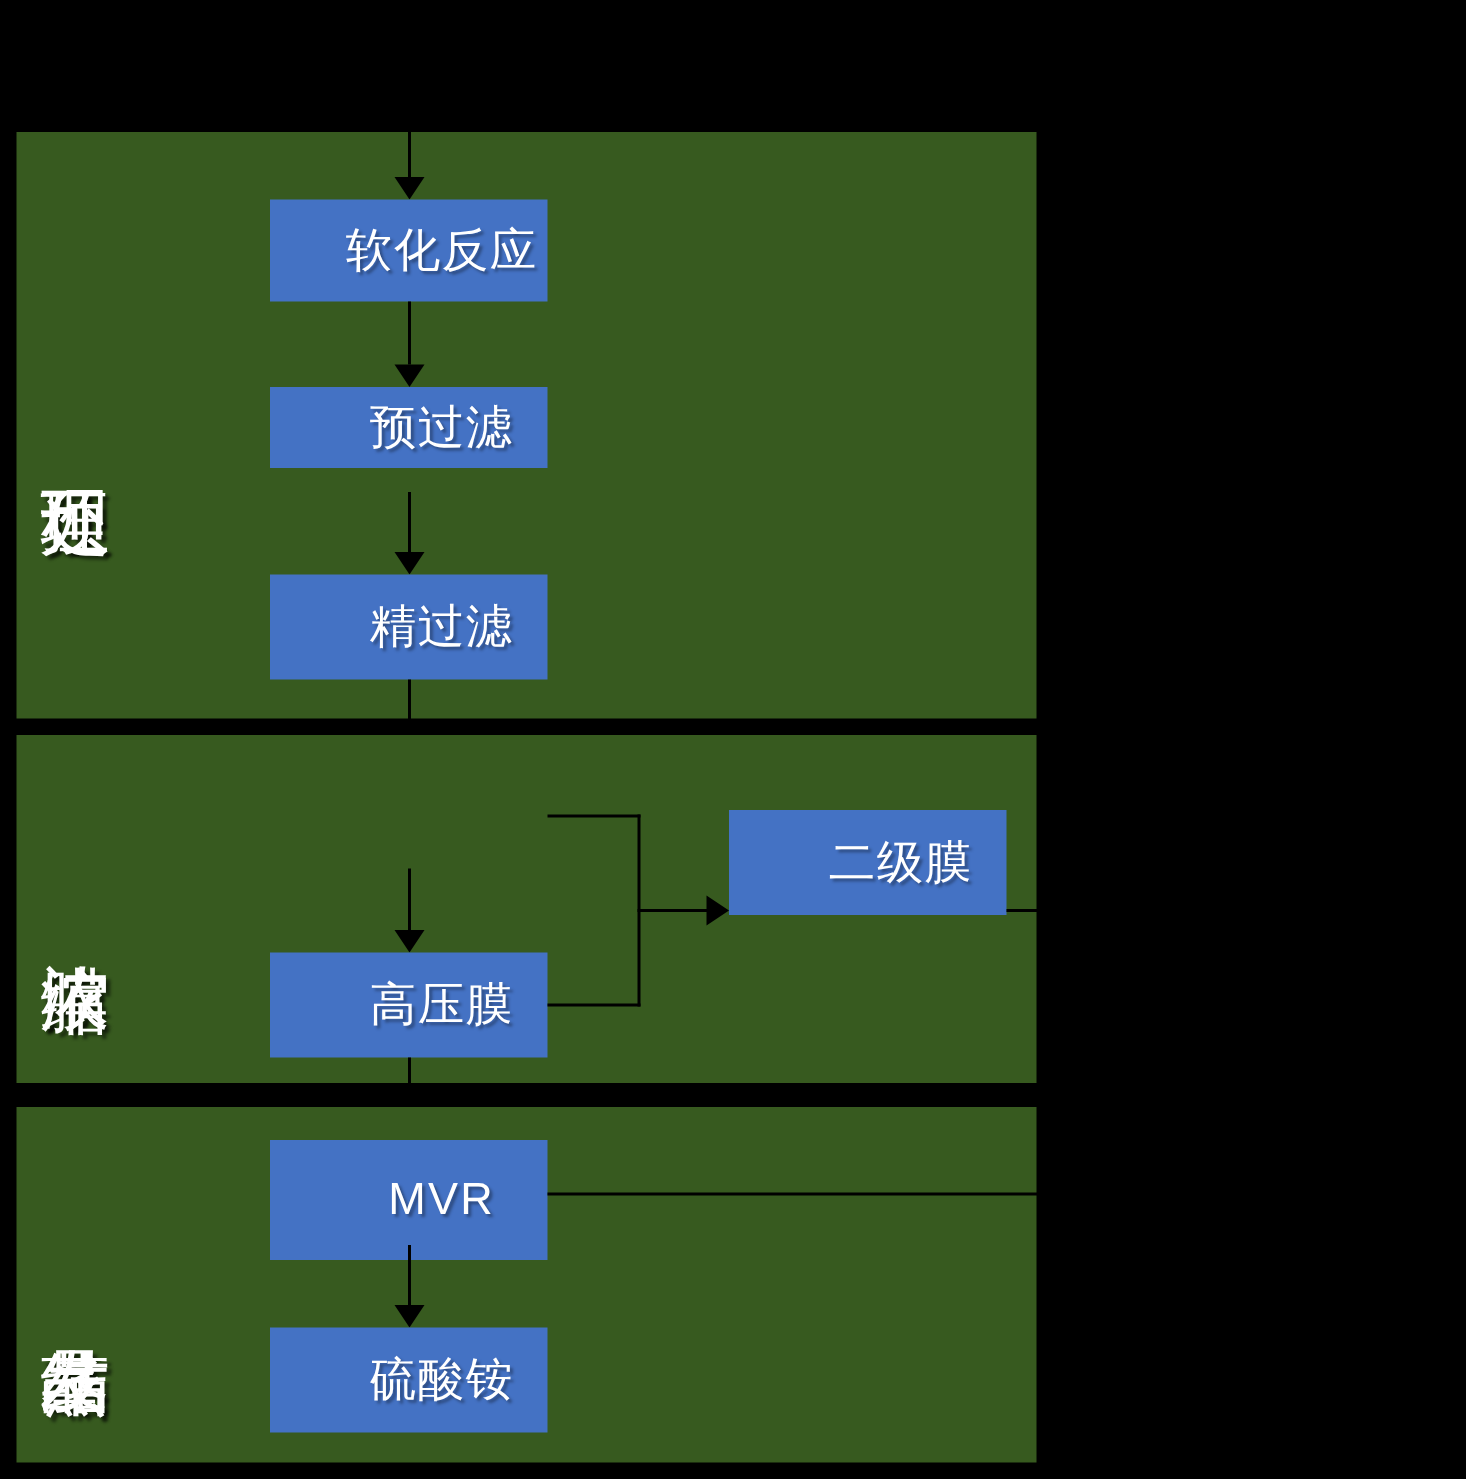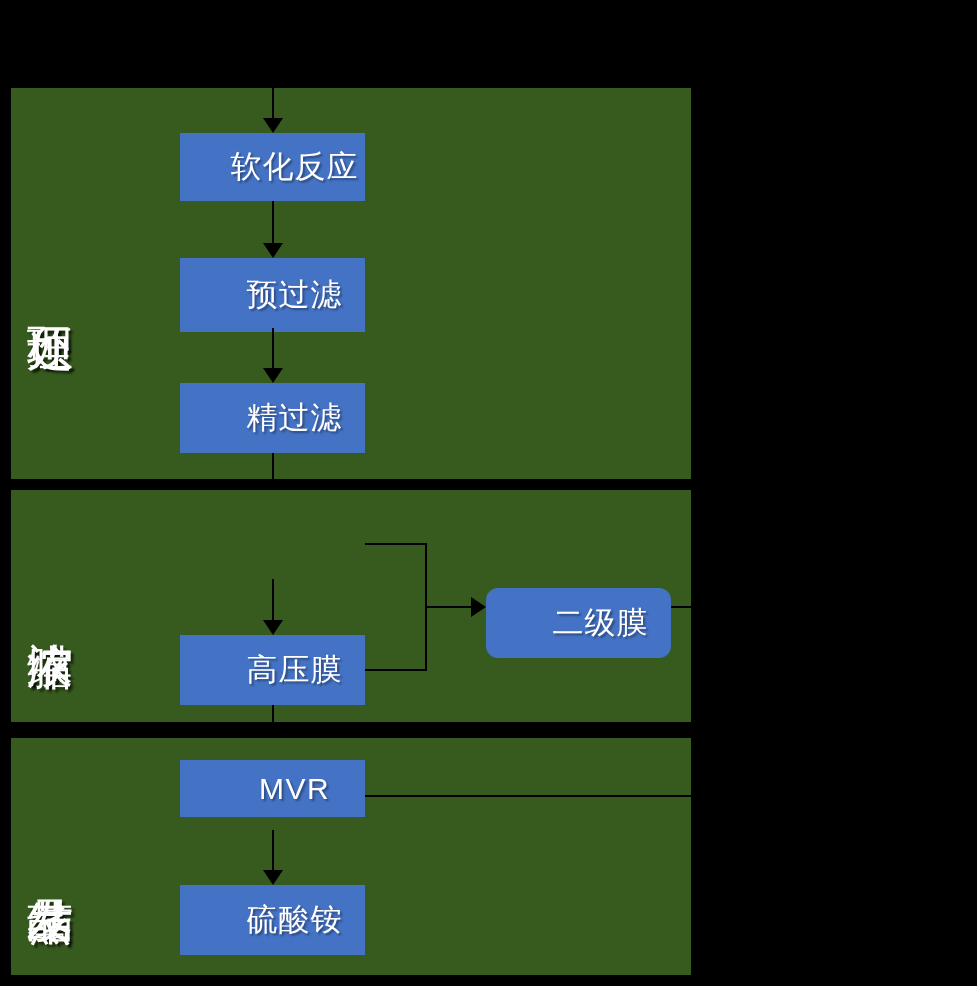--- a/index.html
+++ b/index.html
@@ -97,21 +97,21 @@
   <div class="stage-label" style="left:24px; top:210px; width:50px; height:160px;">预处理</div>
 
   <div class="vline" style="left:272px; top:72px; height:48px;"></div>
   <div class="arrow-down" style="left:263px; top:118px;"></div>
 
   <div class="node-box" style="left:180px; top:133px; width:185px; height:68px;">软化反应</div>
 
   <div class="vline" style="left:272px; top:201px; height:42px;"></div>
   <div class="arrow-down" style="left:263px; top:243px;"></div>
 
-  <div class="node-box" style="left:180px; top:258px; width:185px; height:74px;">预过滤</div>
+  <div class="node-box" style="left:180px; top:258px; width:185px; height:54px;">预过滤</div>
 
   <div class="vline" style="left:272px; top:328px; height:40px;"></div>
   <div class="arrow-down" style="left:263px; top:368px;"></div>
 
   <div class="node-box" style="left:180px; top:383px; width:185px; height:70px;">精过滤</div>
 
   <div class="vline" style="left:272px; top:453px; height:55px;"></div>
   <div class="arrow-down" style="left:263px; top:493px;"></div>
 
   <div class="stage-panel" style="left:11px; top:490px; width:680px; height:232px;"></div>
@@ -123,32 +123,32 @@
   <div class="arrow-down" style="left:263px; top:620px;"></div>
 
   <div class="node-box" style="left:180px; top:635px; width:185px; height:70px;">高压膜</div>
 
   <div class="hline" style="left:365px; top:543px; width:62px;"></div>
   <div class="hline" style="left:365px; top:669px; width:62px;"></div>
   <div class="vline" style="left:425px; top:543px; height:128px;"></div>
   <div class="hline" style="left:425px; top:606px; width:58px;"></div>
   <div class="arrow-right" style="left:471px; top:597px;"></div>
 
-  <div class="node-box" style="left:486px; top:588px; width:185px; height:70px;border-radius:12px;">二级膜</div>
+  <div class="node-box" style="left:486px; top:540px; width:185px; height:70px;">二级膜</div>
 
   <div class="hline" style="left:671px; top:606px; width:306px;"></div>
 
   <div class="vline" style="left:272px; top:705px; height:48px;"></div>
   <div class="arrow-down" style="left:263px; top:742px;"></div>
 
   <div class="stage-panel" style="left:11px; top:738px; width:680px; height:237px;"></div>
 
   <div class="stage-label" style="left:24px; top:760px; width:50px; height:205px;">蒸发结晶</div>
 
-  <div class="node-box latin" style="left:180px; top:760px; width:185px; height:57px;">MVR</div>
+  <div class="node-box latin" style="left:180px; top:760px; width:185px; height:80px;">MVR</div>
 
   <div class="hline" style="left:365px; top:795px; width:612px;"></div>
 
   <div class="vline" style="left:272px; top:830px; height:40px;"></div>
   <div class="arrow-down" style="left:263px; top:870px;"></div>
 
   <div class="node-box" style="left:180px; top:885px; width:185px; height:70px;text-align:right;">硫酸铵</div>
 
 </div>
 

